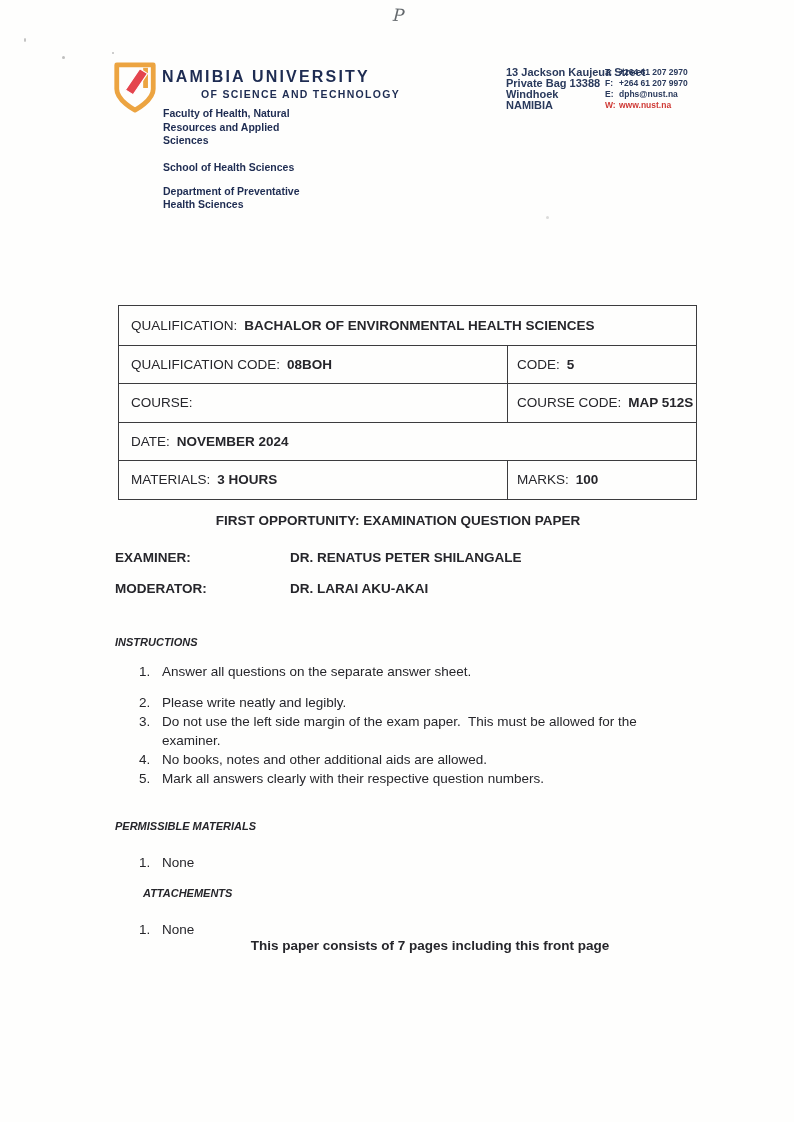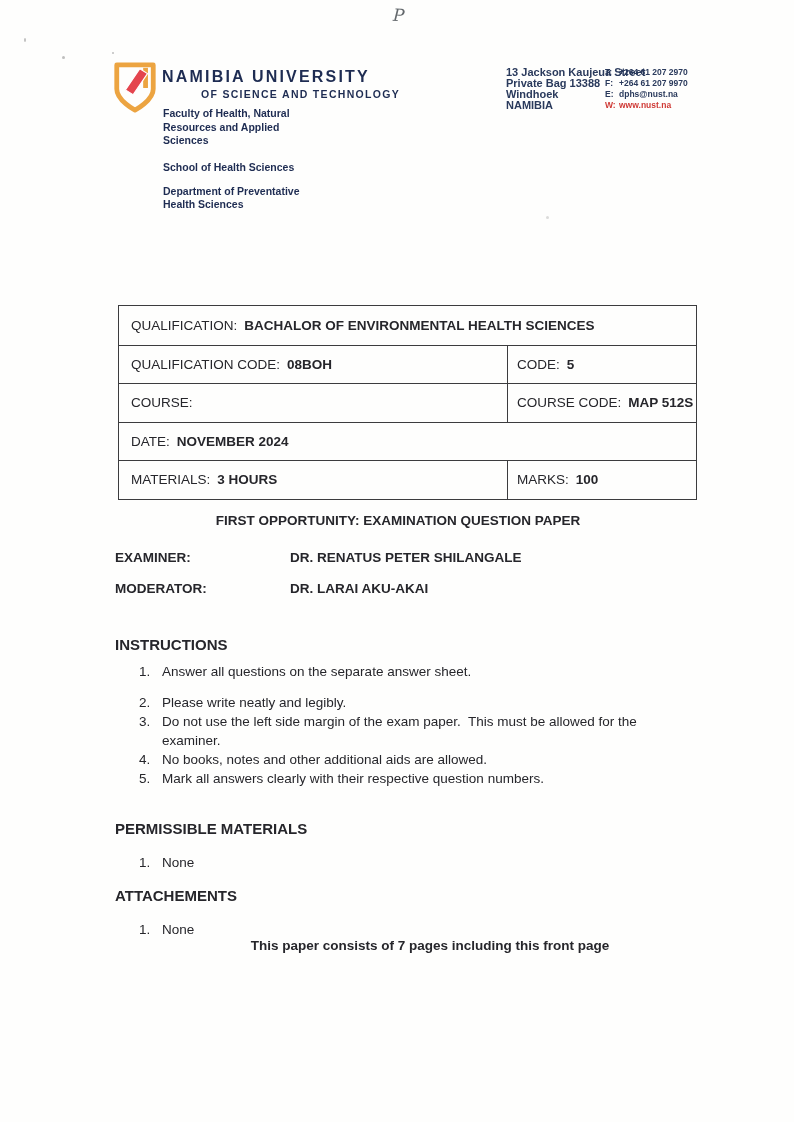--- a/index.html
+++ b/index.html
@@ -50,32 +50,32 @@
   .val{font-weight:bold;margin-left:7px;white-space:pre;}
 
   .exam-title{left:118px;top:513px;width:560px;text-align:center;
     font-weight:bold;font-size:13.5px;}
 
   .staff-label{font-weight:bold;font-size:13.5px;left:115px;}
   .staff-name{font-weight:bold;font-size:13.5px;left:290px;}
   .examiner-row{top:550px;}
   .moderator-row{top:581px;}
 
-  .sec-heading{left:115px;font-weight:bold;font-size:15px;}
+  .sec-heading{left:115px;font-weight:bold;font-size:11px;font-style:italic;}
   .instructions-h{top:636px;}
   .list{left:139px;font-size:13.5px;}
   .instructions-list{top:662px;width:545px;}
   .num-item{display:flex;line-height:19px;}
   .num-item .num{width:23px;flex:none;}
   .num-item .itxt{width:520px;white-space:pre-wrap;}
   .gap-after{margin-bottom:12px;}
 
   .permissible-h{top:820px;}
   .permissible-list{top:853px;}
-  .attachments-h{top:887px;}
+  .attachments-h{top:887px;margin-left:28px;}
   .attachments-list{top:920px;}
 
   .footer-note{left:60px;top:938px;width:740px;text-align:center;
     font-weight:bold;font-size:13.5px;}
 </style>
 </head>
 <body>
 
 <div class="page">
 

